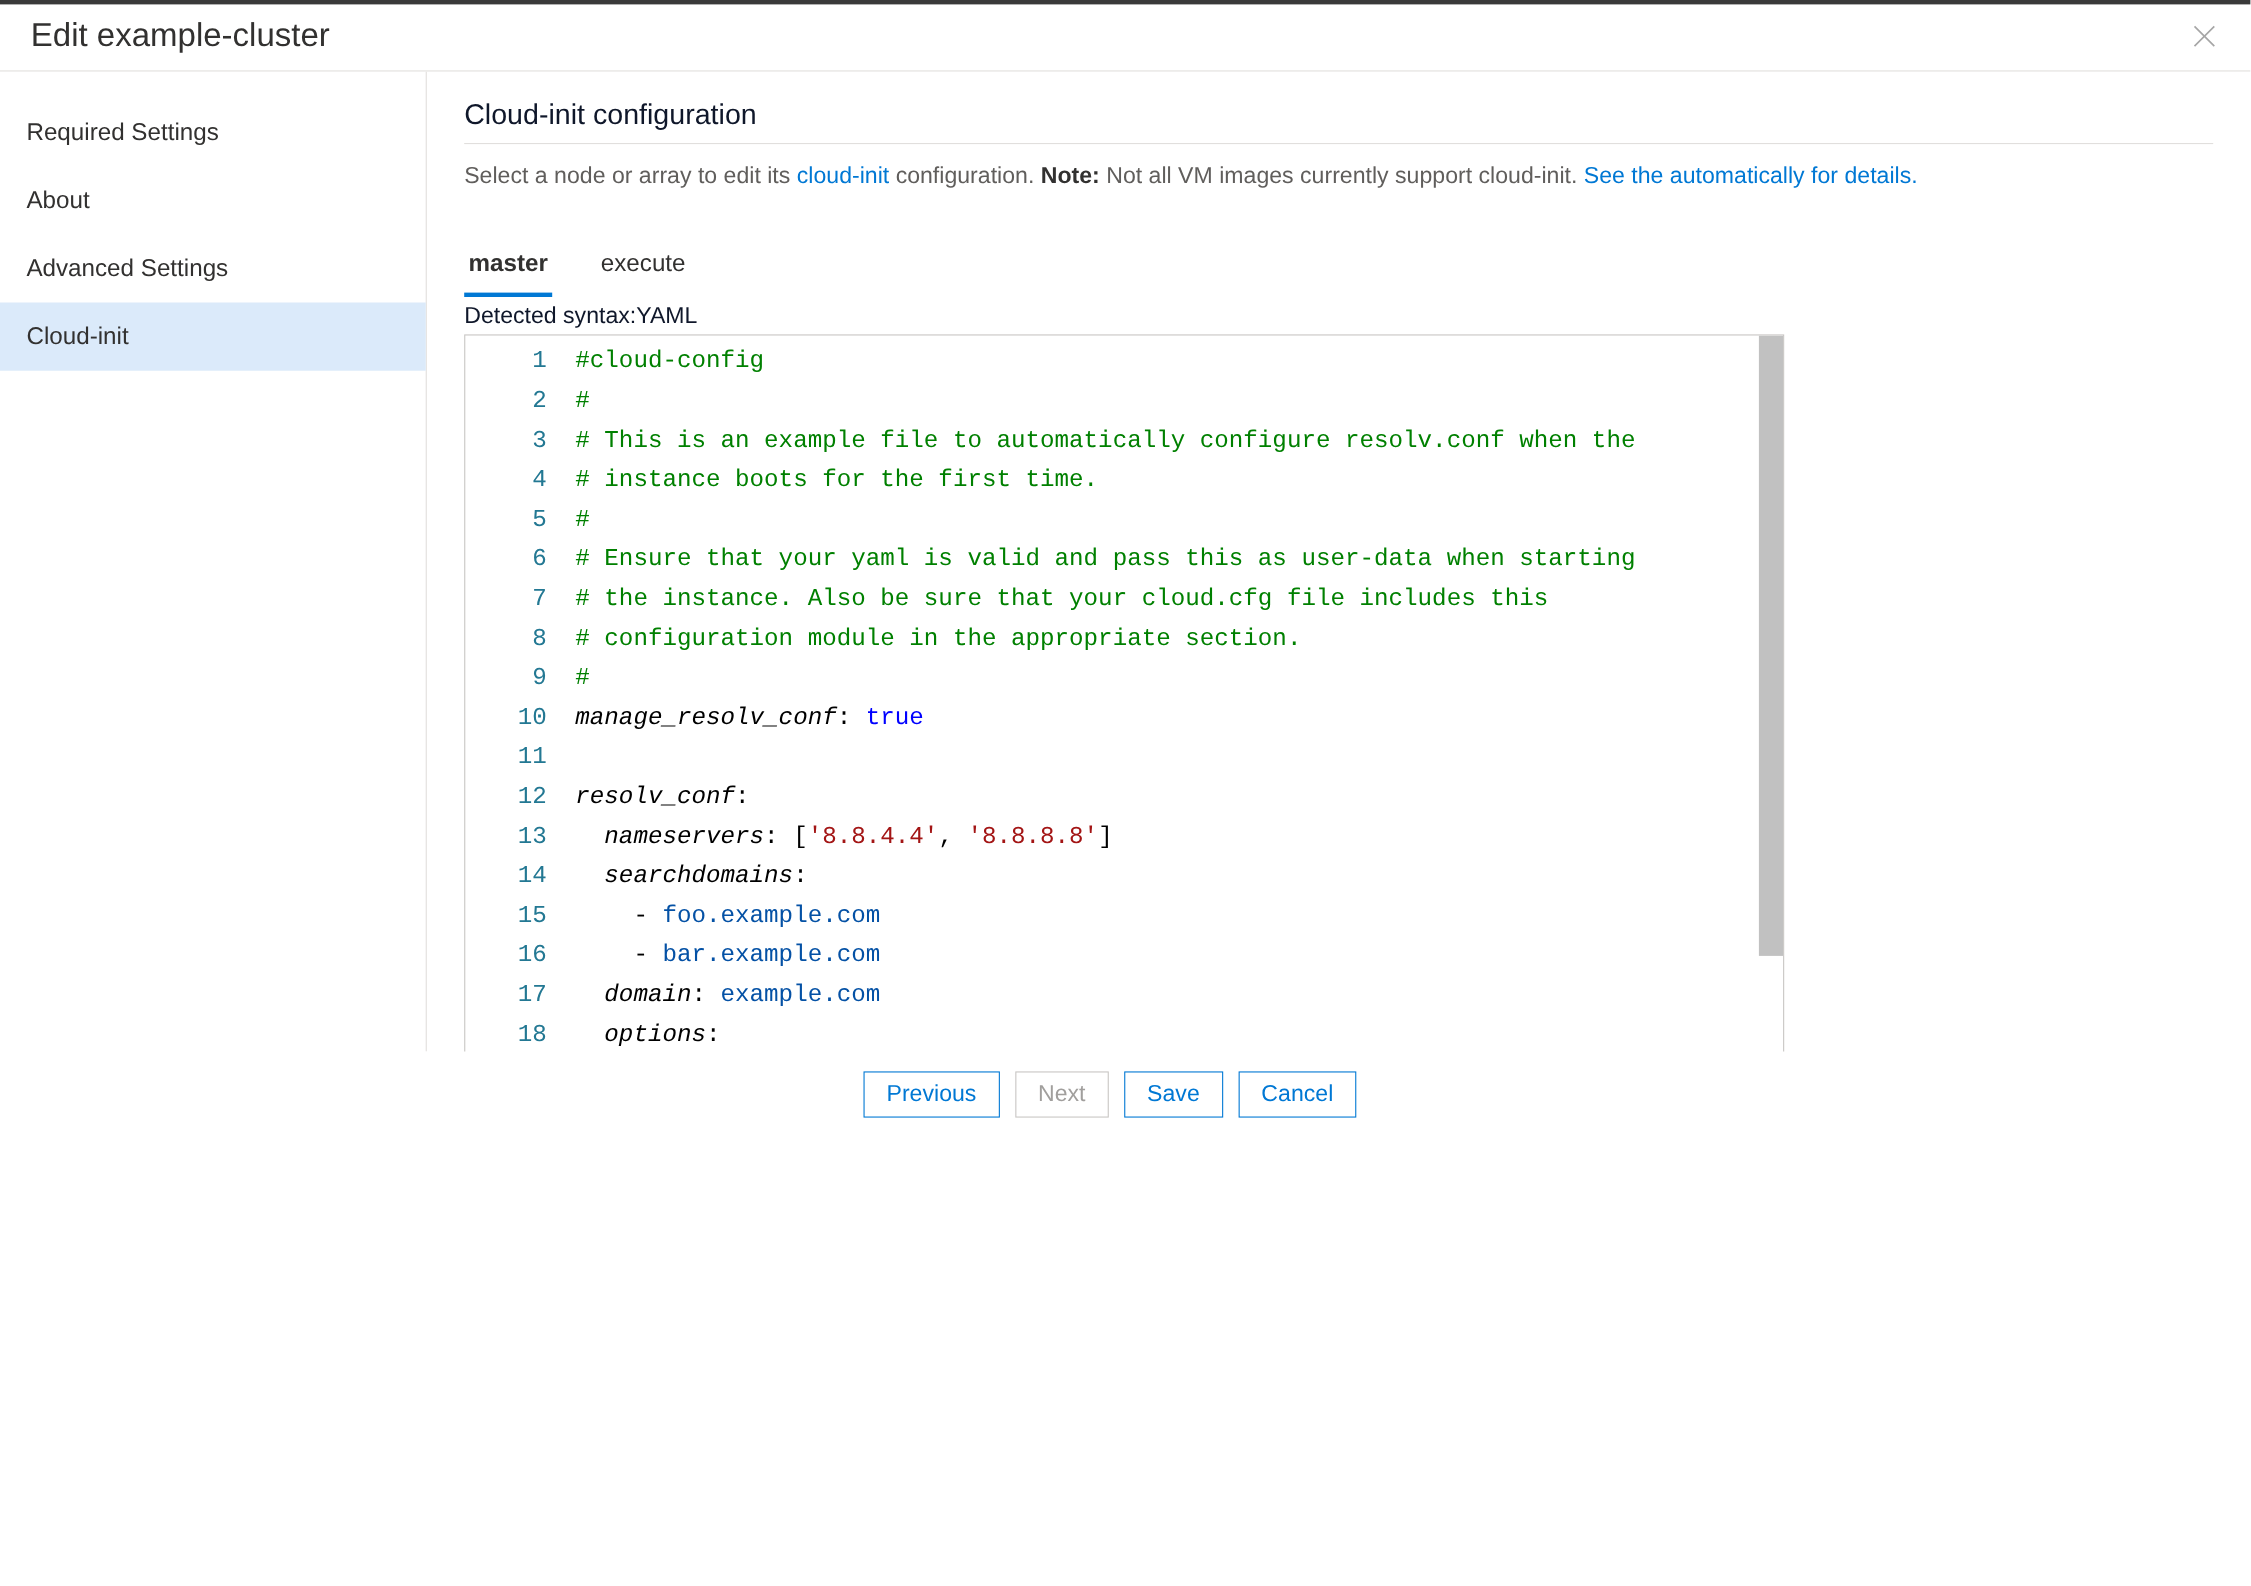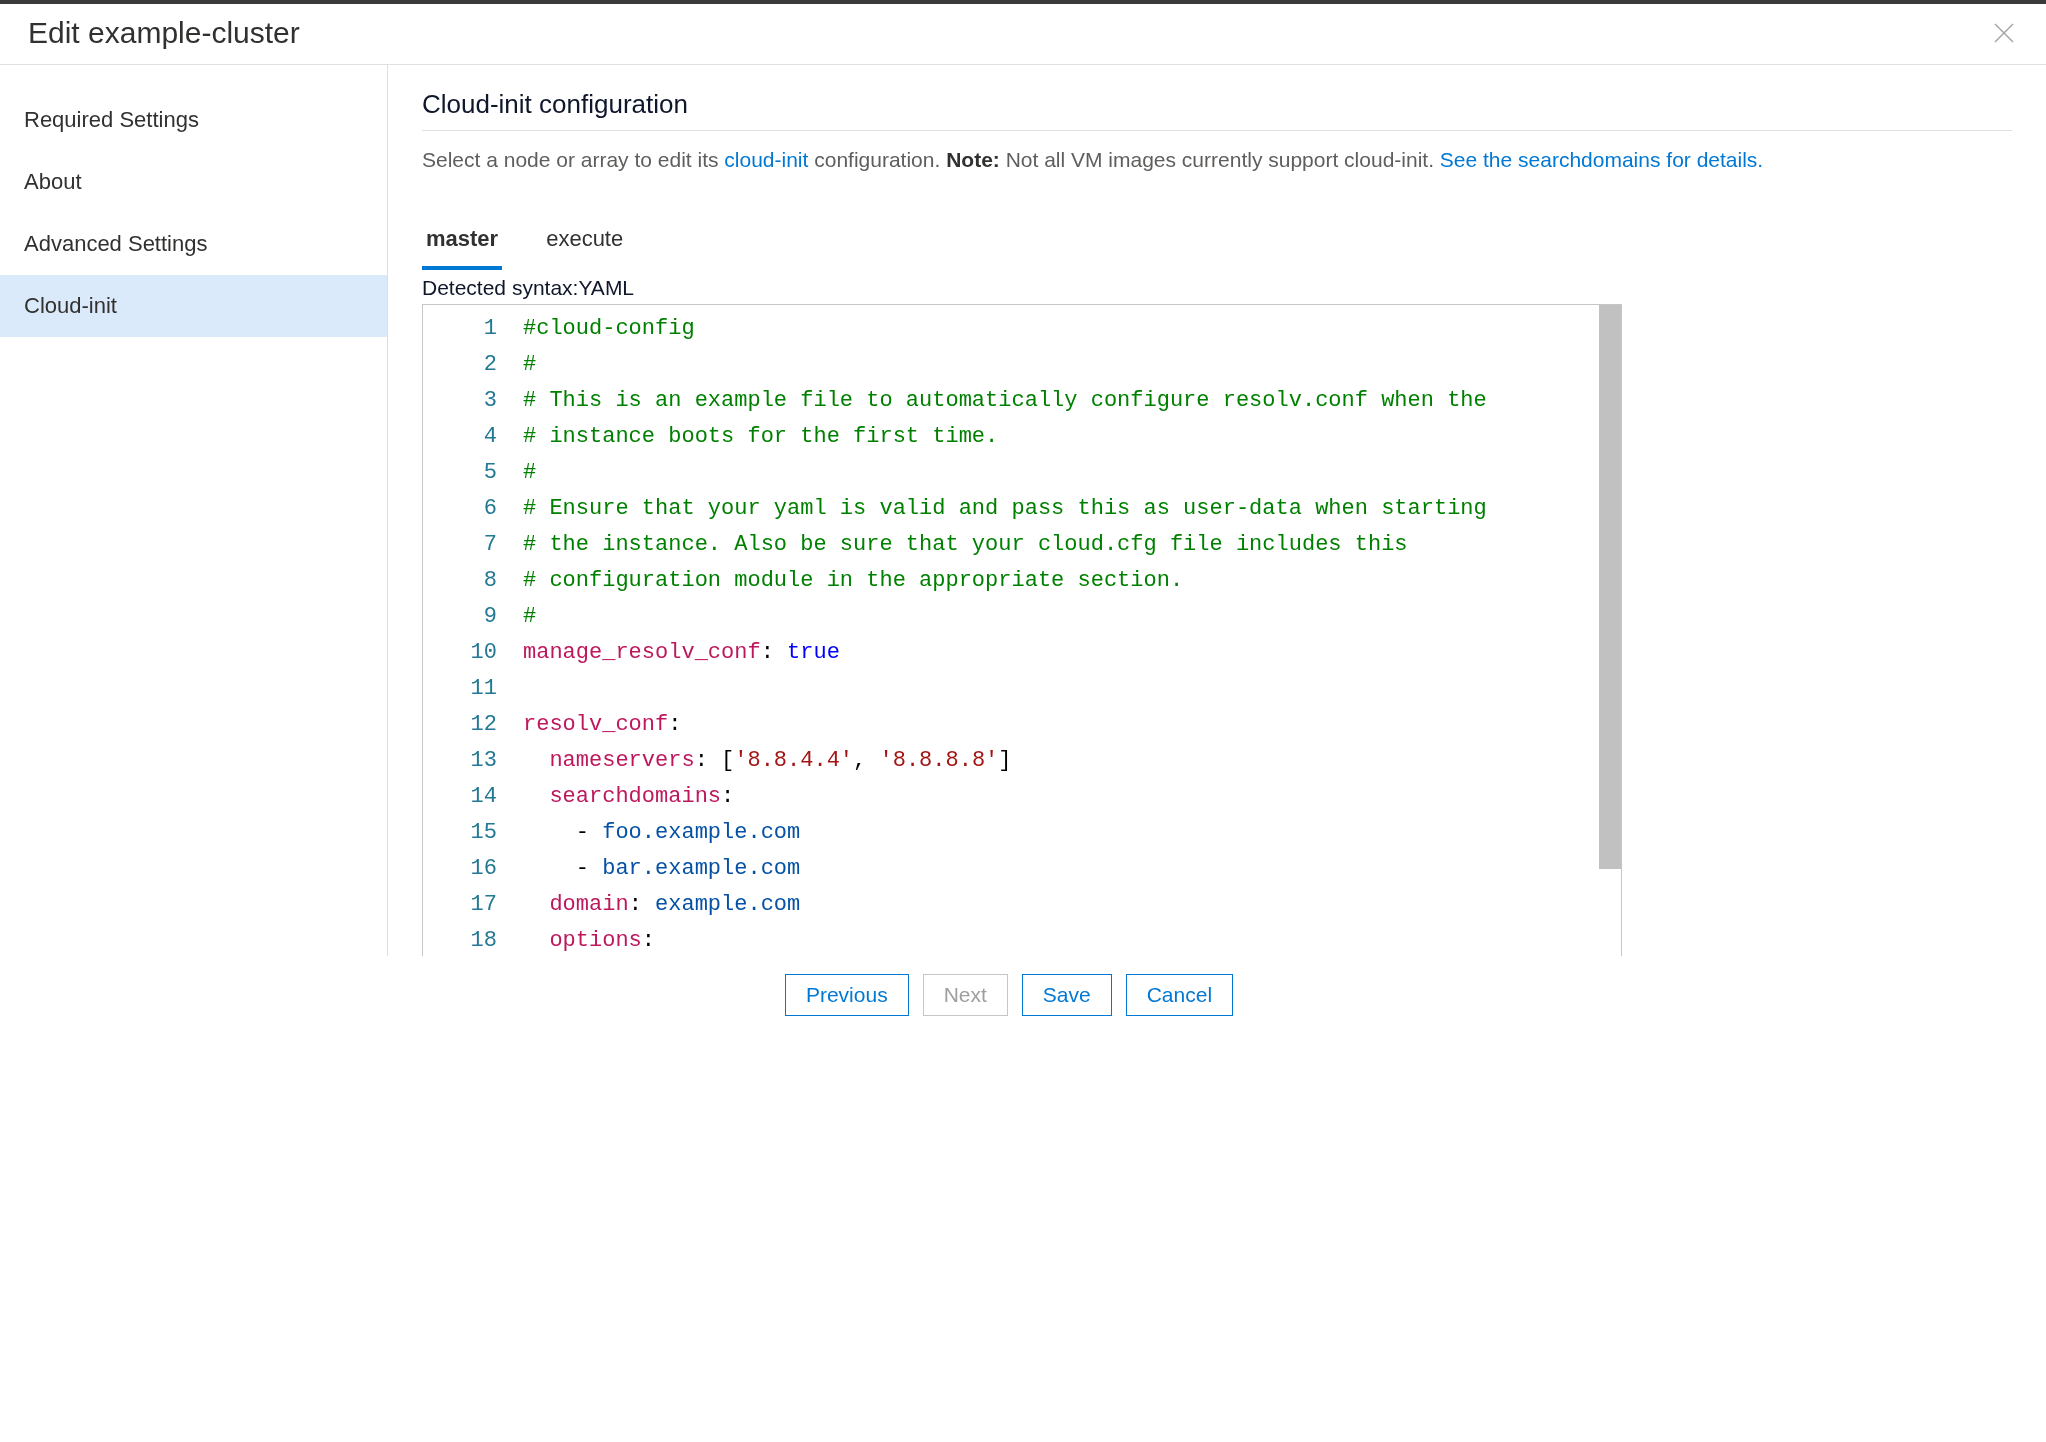--- a/index.html
+++ b/index.html
@@ -19,21 +19,21 @@
   .subtext .bold { font-weight: 600; color: #323130; }
   .tabs { display: flex; gap: 40px; margin-top: 36px; }
   .tab { font-size: 22px; padding: 8px 4px 14px 4px; color: #323130; cursor: pointer; border-bottom: 4px solid transparent; }
   .tab.active { font-weight: 600; border-bottom: 4px solid #0078d4; }
   .syntax-row { display:flex; justify-content:flex-start; padding: 6px 380px 4px 0; font-size: 21px; color: #0f172a; }
   .editor-wrap { border: 1px solid #c8c6c4; height: 960px; display:flex; position:relative; font-family: Menlo, Consolas, "Courier New", monospace; font-size: 22px; overflow:hidden; }
   .gutter { width: 90px; text-align: right; padding: 6px 16px 6px 0; color: #237893; user-select:none; line-height: 36px; }
   .code-area { flex:1; padding: 6px 0 6px 10px; line-height: 36px; white-space: pre; overflow: hidden; position:relative; }
   .code-line { height: 36px; }
   .tok-comment { color: #008000; }
-  .tok-key { color: #be185d; }
+  .tok-key { color: #000000; font-style: italic; }
   .tok-punct { color: #000; }
   .tok-bool { color: #0000ff; }
   .tok-string { color: #a31515; }
   .tok-num { color: #098658; }
   .tok-plain { color: #0451a5; }
   .vscroll { position:absolute; right:0; top:0; width: 22px; height: 564px; background: #c1c1c1; }
   .hscroll { position:absolute; bottom:0; left:120px; height: 18px; width: 990px; background: #c1c1c1; }
   .editor-outer { width: 1200px; }
   .dialog-footer { display:flex; justify-content:center; gap: 14px; padding: 18px 28px 24px 0; }
   .btn { font-size: 21px; padding: 8px 20px; border: 1px solid #0078d4; background: #fff; color: #0078d4; cursor: pointer; }
@@ -58,21 +58,21 @@
     <div class="sidebar">
       <div class="sidebar-item">Required Settings</div>
       <div class="sidebar-item">About</div>
       <div class="sidebar-item">Advanced Settings</div>
       <div class="sidebar-item active">Cloud-init</div>
     </div>
 
     <div class="main">
       <div class="section-title">Cloud-init configuration</div>
       <div class="subtext">
-        <span>Select a node or array to edit its </span><a href="#">cloud-init</a><span> configuration. </span><span class="bold">Note:</span><span> Not all VM images currently support cloud-init. </span><a href="#">See the searchdomains for details.</a>
+        <span>Select a node or array to edit its </span><a href="#">cloud-init</a><span> configuration. </span><span class="bold">Note:</span><span> Not all VM images currently support cloud-init. </span><a href="#">See the automatically for details.</a>
       </div>
 
       <div class="tabs">
         <div class="tab active">master</div>
         <div class="tab">execute</div>
       </div>
 
       <div class="syntax-row">
         <span>Detected syntax: </span>
           <span>YAML</span>

